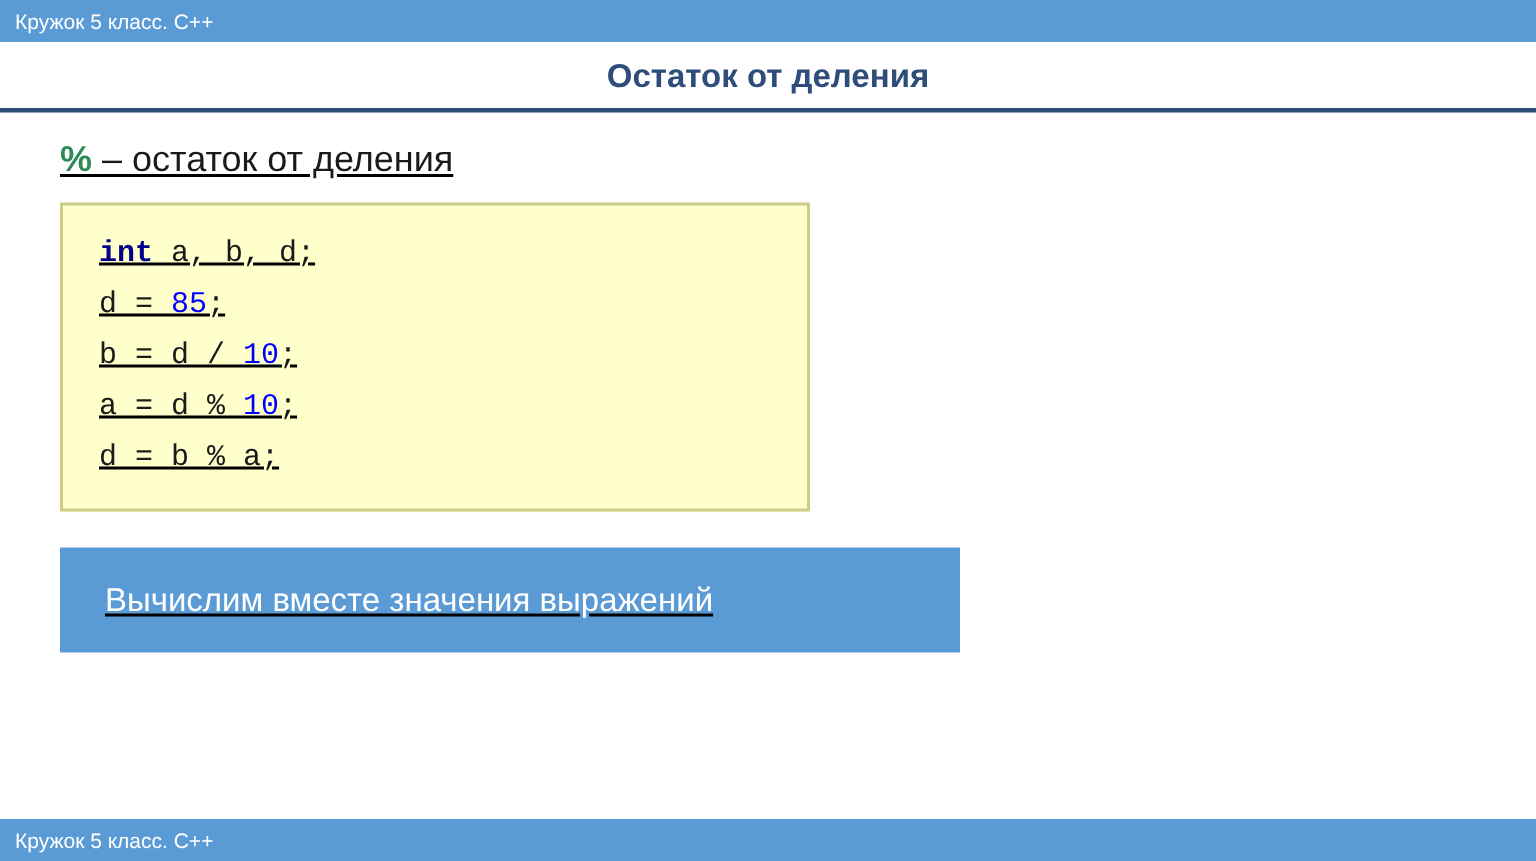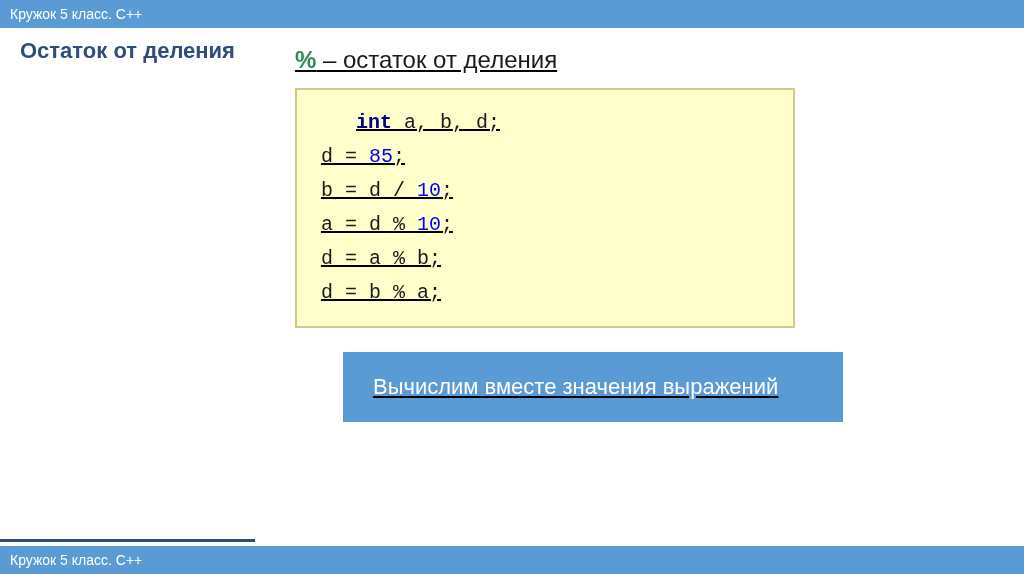--- a/index.html
+++ b/index.html
@@ -24,21 +24,21 @@
       font-size: 14px;
       padding: 4px 10px;
       height: 28px;
       display: flex;
       align-items: center;
     }
 
     .main-content {
       flex: 1;
       display: flex;
-      flex-direction: row;
+      flex-direction: column;
       padding: 0 0 4px 0;
     }
 
     .slide-title-bar {
       text-align: center;
       padding: 10px 20px 8px 20px;
       border-bottom: 3px solid #2e4d7b;
     }
 
     .slide-title {
@@ -78,38 +78,36 @@
     }
 
     .code-line {
       display: block;
       color: #1a1a1a;
     }
 
     .kw {
       color: #00008b;
       font-weight: bold;
-      margin-left: 35px;
     }
 
     .num {
       color: #0000ff;
       text-align: center;
     }
 
     .blue-box {
       background: #5b9bd5;
       color: #ffffff;
       padding: 22px 30px;
       font-size: 22px;
       display: inline-block;
       min-width: 500px;
       max-width: 600px;
       margin-top: 10px;
-      margin-left: 48px;
     }
 
     .bottom-bar {
       background: #5b9bd5;
       color: #ffffff;
       font-size: 14px;
       padding: 4px 10px;
       height: 28px;
       display: flex;
       align-items: center;
@@ -143,21 +141,20 @@
       </span>
       <span class="code-line">
         <span>d = </span><span class="num">85</span><span>;</span>
       </span>
       <span class="code-line">
         <span>b = d / </span><span class="num">10</span><span>;</span>
       </span>
       <span class="code-line">
         <span>a = d % </span><span class="num">10</span><span>;</span>
       </span>
-      <span class="code-line">d = a % b;</span>
       <span class="code-line">d = b % a;</span>
     </div>
 
     <div class="blue-box">
       <span>Вычислим вместе значения выражений</span>
     </div>
 
   </div>
 </div>
 

